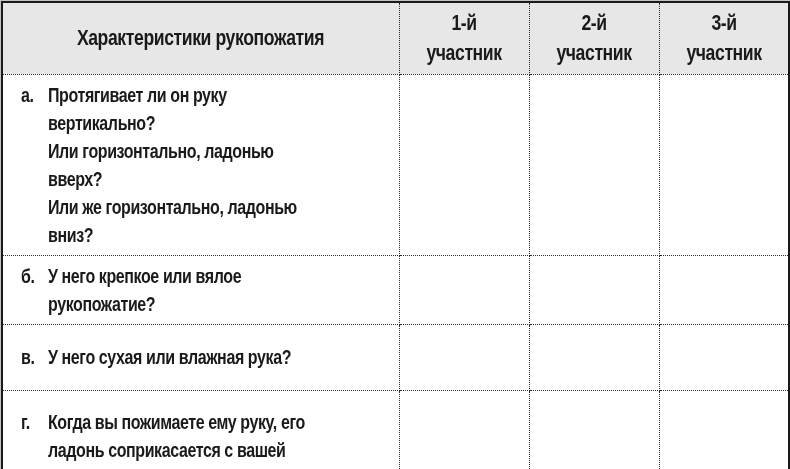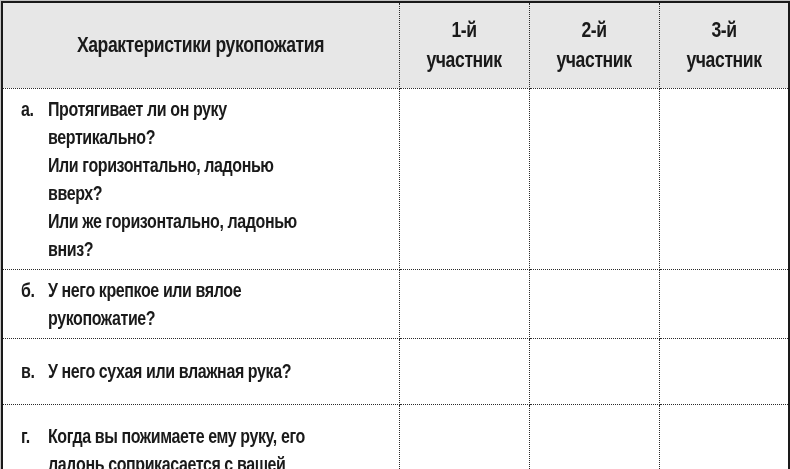--- a/index.html
+++ b/index.html
@@ -32,21 +32,21 @@
     border: 1px dotted #2b2b2b;
     box-sizing: border-box;
     vertical-align: middle;
   }
   thead th {
     background: #e7e7e7;
     font-weight: bold;
     text-align: center;
     padding: 0;
   }
-  thead tr { height: 86px; }
+  thead tr { height: 72px; }
   .head-text {
     display: inline-block;
     font-size: 22px;
     line-height: 30px;
     letter-spacing: -0.5px;
     white-space: pre-line;
     transform: scaleX(0.8);
     transform-origin: center center;
   }
   tr.r-a { height: 123px; }

